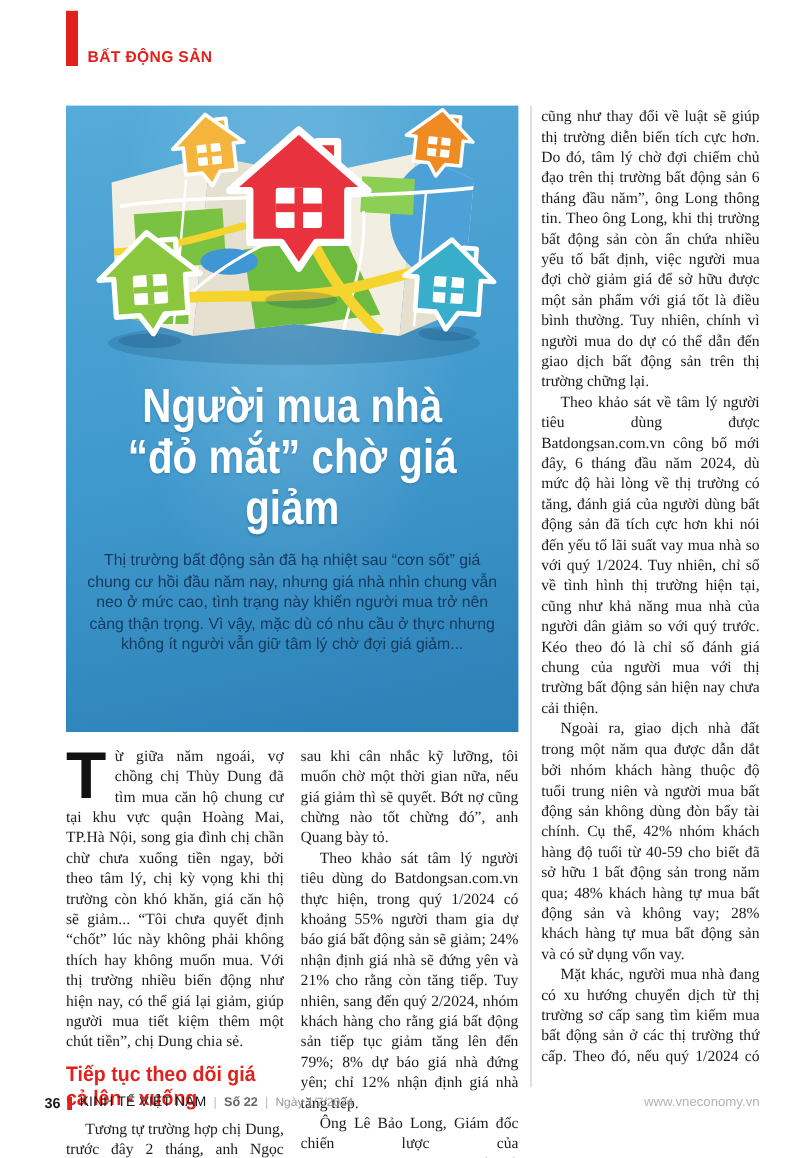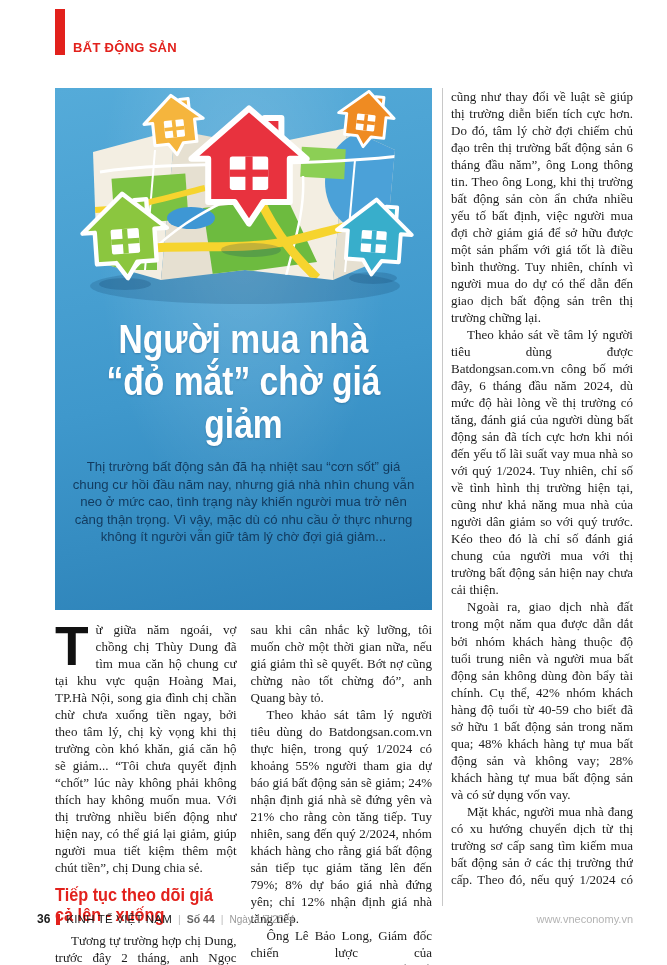--- a/index.html
+++ b/index.html
@@ -169,20 +169,20 @@
 
     </div>
   </div>
 
   <div class="footer">
     <div class="footer-left">
       <span class="page-num">36</span>
       <span class="footer-tick"></span>
       <span class="footer-brand">KINH TẾ VIỆT NAM</span>
       <span class="footer-sep">|</span>
-      <span class="footer-issue">Số 44</span>
+      <span class="footer-issue">Số 22</span>
       <span class="footer-sep">|</span>
       <span class="footer-date">Ngày 1/7/2024</span>
     </div>
     <div class="footer-site">www.vneconomy.vn</div>
   </div>
 
 </div>
 
 </body></html>

